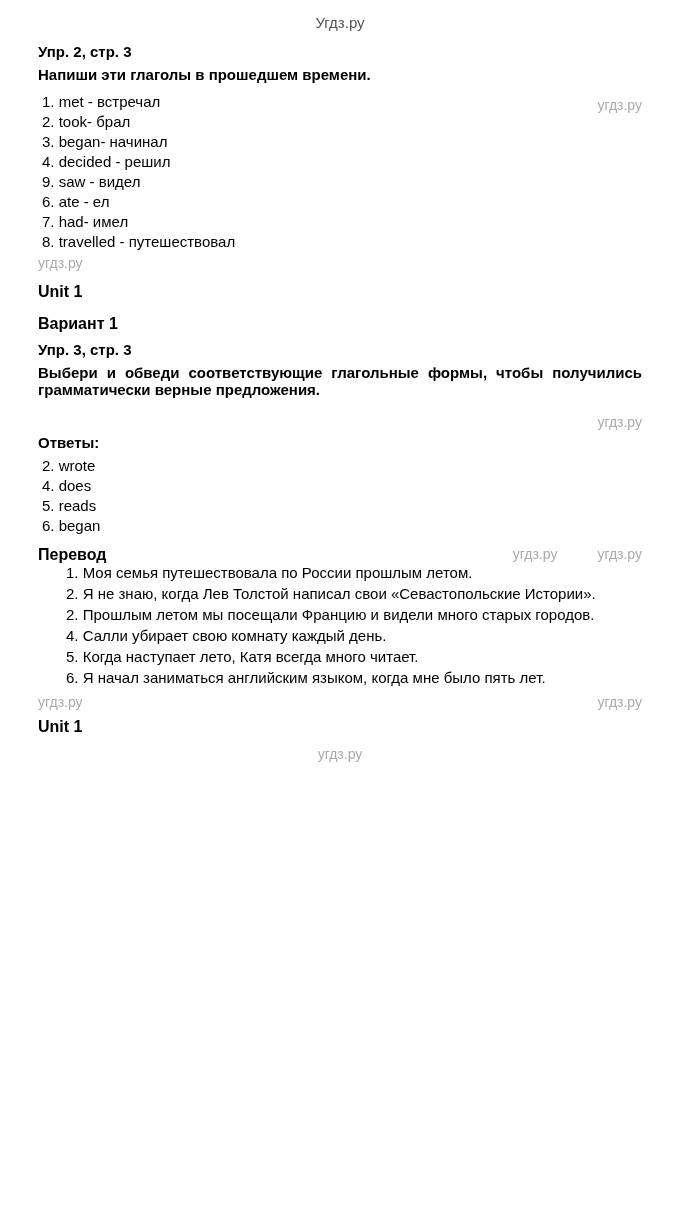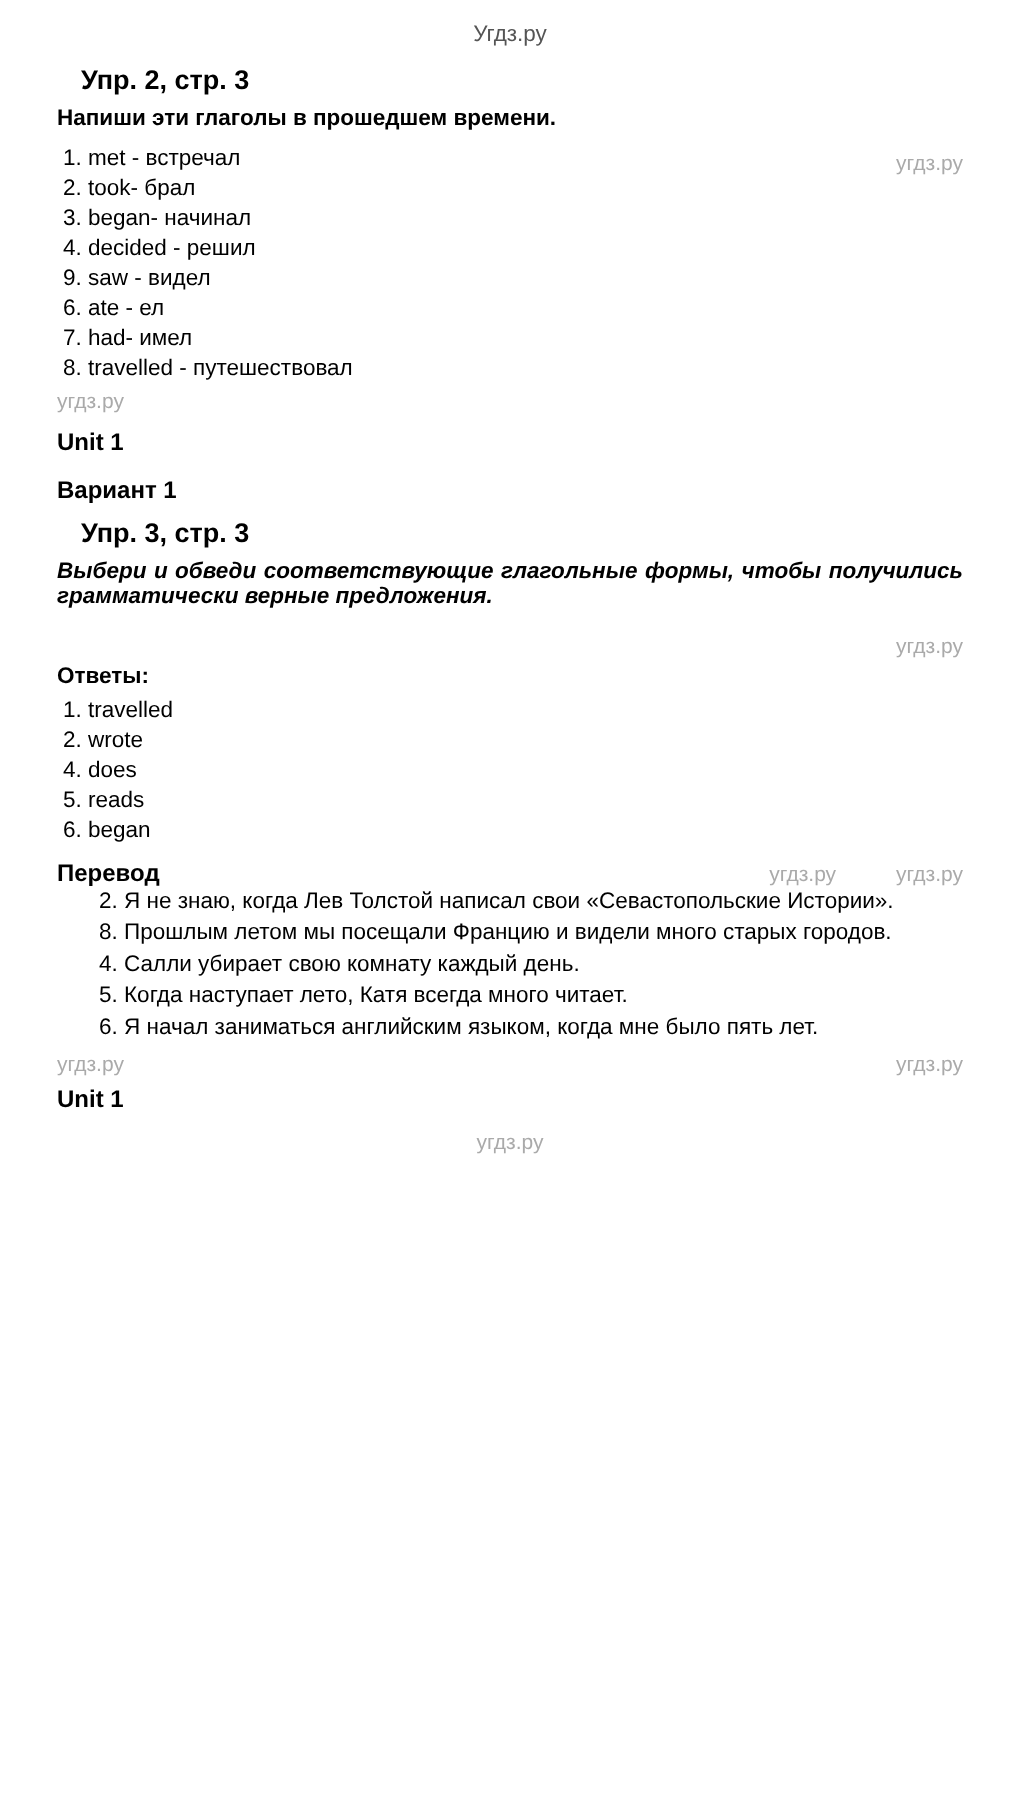--- a/index.html
+++ b/index.html
@@ -21,23 +21,22 @@
       font-size: 15px;
       color: #555;
       margin-bottom: 8px;
       padding: 4px 0;
     }
     .content-area {
       padding: 0 38px;
     }
     .exercise-header {
       font-weight: bold;
-      font-size: 18px;
+      font-size: 15px;
       margin-bottom: 6px;
-      margin-left: 16px;
     }
     .task-description {
       font-weight: bold;
       font-size: 15px;
       margin-bottom: 10px;
     }
     .list-item {
       font-size: 15px;
       margin-bottom: 3px;
       padding-left: 4px;
@@ -113,54 +112,54 @@
   <div class="watermark-left">
     <span>угдз.ру</span>
   </div>
 
   <div class="section-title" style="margin-top:12px;">Unit 1</div>
 
   <div class="section-title">Вариант 1</div>
 
   <div class="exercise-header" style="margin-top:8px;">Упр. 3, стр. 3</div>
 
-  <div style="display:flex; justify-content:flex-start; align-items:flex-start;font-style:italic;">
+  <div style="display:flex; justify-content:flex-start; align-items:flex-start;">
     <div style="flex:1;">
       <div class="task-description" style="text-align:justify;">Выбери и обведи соответствующие глагольные формы, чтобы получились грамматически верные предложения.</div>
     </div>
   </div>
 
   <div style="display:flex; justify-content:space-between; margin: 6px 0 4px 0;">
     <div></div>
     <span class="watermark">угдз.ру</span>
   </div>
 
   <div class="answers-header" style="margin-top:4px;">Ответы:</div>
 
   <div>
-    <div class="list-item">1. travelled</div>
     <div class="list-item">2. wrote</div>
     <div class="list-item">4. does</div>
     <div class="list-item">5. reads</div>
     <div class="list-item">6. began</div>
   </div>
 
   <div style="display:flex; justify-content:space-between; align-items:flex-start; margin-top:12px;">
     <div>
       <span class="section-title">Перевод</span>
     </div>
     <div style="display:flex; gap: 40px;">
       <span class="watermark">угдз.ру</span>
       <span class="watermark">угдз.ру</span>
     </div>
   </div>
 
   <div>
+    <div class="translation-para indent">1. Моя семья путешествовала по России прошлым летом.</div>
     <div class="translation-para indent" style="text-align:justify;">2.  Я не знаю, когда Лев Толстой написал свои «Севастопольские Истории».</div>
-    <div class="translation-para indent" style="text-align:justify;">8. Прошлым летом мы посещали Францию и видели много старых городов.</div>
+    <div class="translation-para indent" style="text-align:justify;">2. Прошлым летом мы посещали Францию и видели много старых городов.</div>
     <div class="translation-para indent">4. Салли убирает свою комнату каждый день.</div>
     <div class="translation-para indent">5. Когда наступает лето, Катя всегда много читает.</div>
     <div class="translation-para indent" style="text-align:justify;">6. Я начал заниматься английским языком, когда мне было пять лет.</div>
   </div>
 
   <div style="display:flex; justify-content:space-between; margin: 8px 0 4px 0;">
     <span class="watermark">угдз.ру</span>
     <span class="watermark">угдз.ру</span>
   </div>
 

